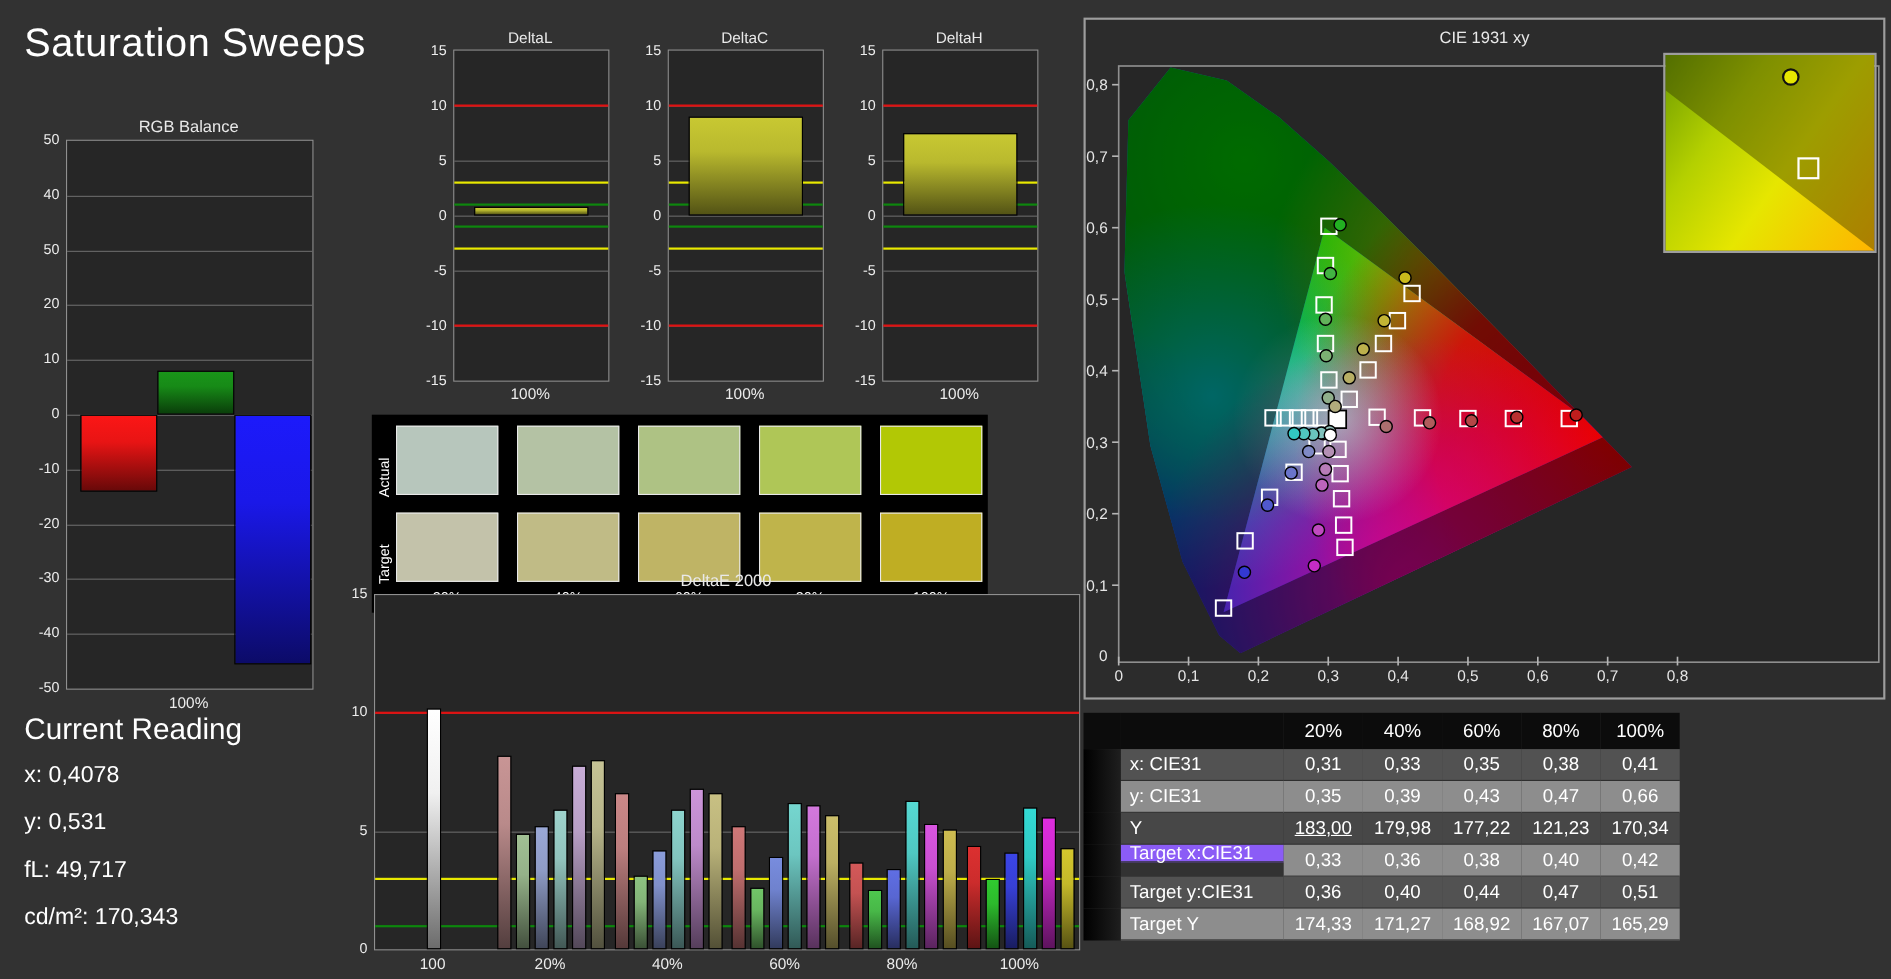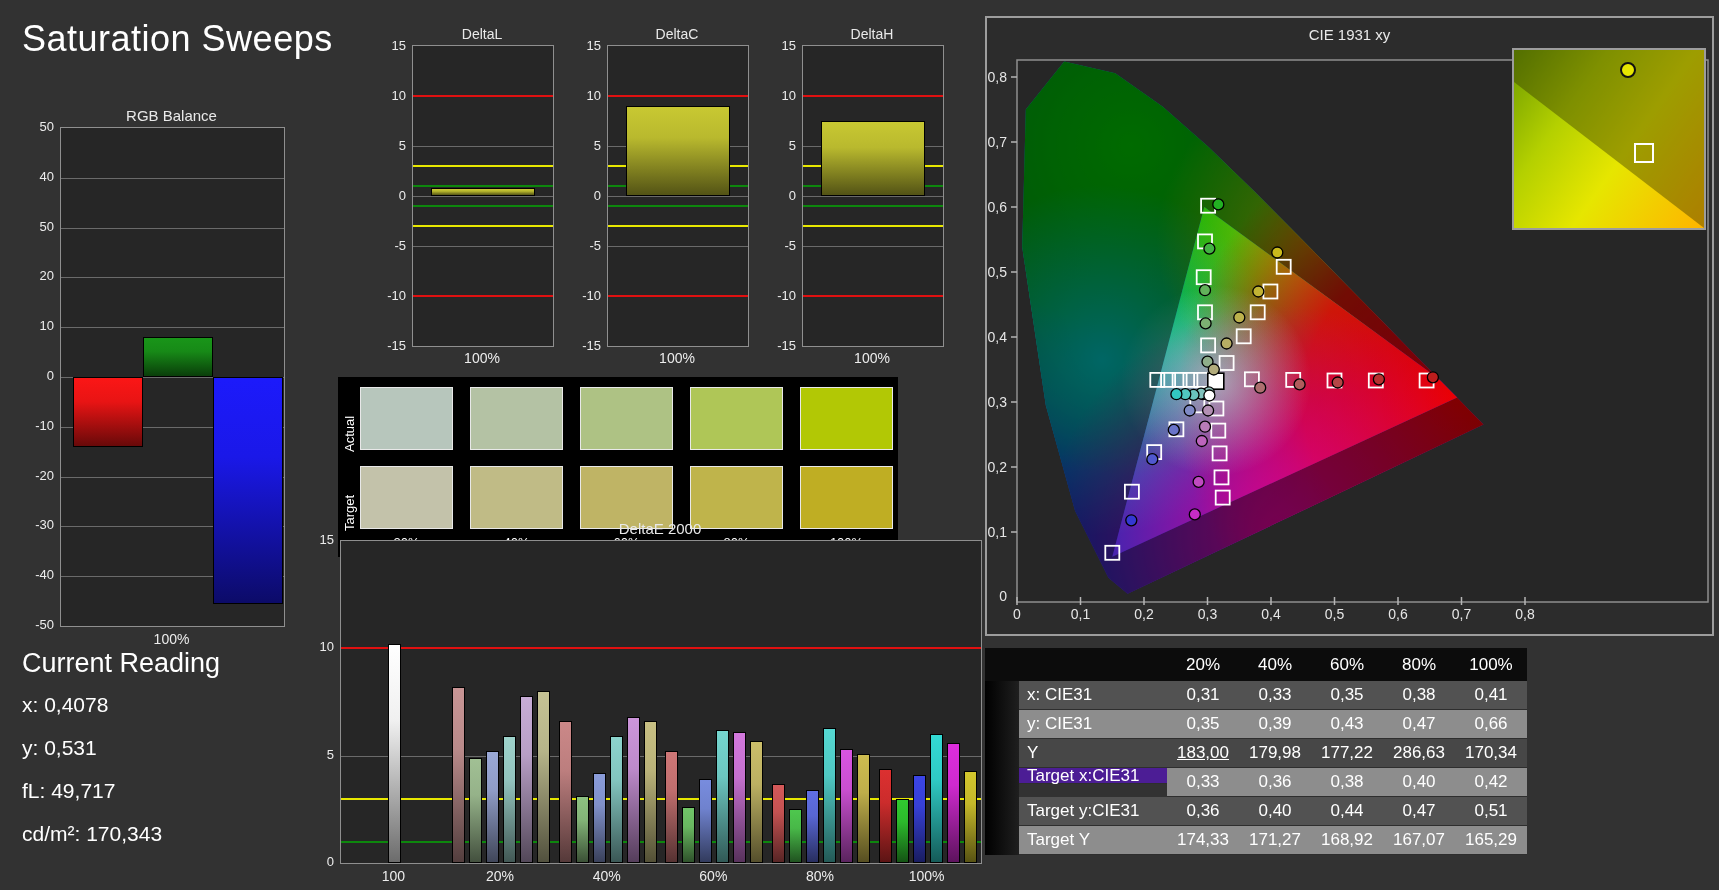--- a/index.html
+++ b/index.html
@@ -419,26 +419,26 @@
         <div class="tbl-cell tbl-num" style="width: 72px; height: 29px; background: rgb(141, 141, 141); border-bottom: 1px solid rgb(46, 46, 46);">0,43</div>
         <div class="tbl-cell tbl-num" style="width: 72px; height: 29px; background: rgb(141, 141, 141); border-bottom: 1px solid rgb(46, 46, 46);">0,47</div>
         <div class="tbl-cell tbl-num" style="width: 72px; height: 29px; background: rgb(141, 141, 141); border-bottom: 1px solid rgb(46, 46, 46);">0,66</div>
       </div>
       <div class="tbl-row">
         <div class="tbl-cell tbl-strip" style="width: 34px; height: 29px;"></div>
         <div class="tbl-cell tbl-label" style="width: 148px; height: 29px; background: rgb(71, 71, 71); border-bottom: 1px solid rgb(46, 46, 46);">Y</div>
         <div class="tbl-cell tbl-num" style="width: 72px; height: 29px; background: rgb(71, 71, 71); border-bottom: 1px solid rgb(46, 46, 46); text-decoration: underline;">183,00</div>
         <div class="tbl-cell tbl-num" style="width: 72px; height: 29px; background: rgb(71, 71, 71); border-bottom: 1px solid rgb(46, 46, 46);">179,98</div>
         <div class="tbl-cell tbl-num" style="width: 72px; height: 29px; background: rgb(71, 71, 71); border-bottom: 1px solid rgb(46, 46, 46);">177,22</div>
-        <div class="tbl-cell tbl-num" style="width: 72px; height: 29px; background: rgb(71, 71, 71); border-bottom: 1px solid rgb(46, 46, 46);">286,63</div>
+        <div class="tbl-cell tbl-num" style="width: 72px; height: 29px; background: rgb(71, 71, 71); border-bottom: 1px solid rgb(46, 46, 46);">121,23</div>
         <div class="tbl-cell tbl-num" style="width: 72px; height: 29px; background: rgb(71, 71, 71); border-bottom: 1px solid rgb(46, 46, 46);">170,34</div>
       </div>
       <div class="tbl-row">
         <div class="tbl-cell tbl-strip" style="width: 34px; height: 29px;"></div>
-        <div class="tbl-cell tbl-label" style="width: 148px; height: 16px; background: #4c1d95; border-bottom: 1px solid rgb(46, 46, 46);">Target x:CIE31</div>
+        <div class="tbl-cell tbl-label" style="width: 148px; height: 16px; background: #8b5cf6; border-bottom: 1px solid rgb(46, 46, 46);">Target x:CIE31</div>
         <div class="tbl-cell tbl-num" style="width: 72px; height: 29px; background: rgb(141, 141, 141); border-bottom: 1px solid rgb(46, 46, 46);">0,33</div>
         <div class="tbl-cell tbl-num" style="width: 72px; height: 29px; background: rgb(141, 141, 141); border-bottom: 1px solid rgb(46, 46, 46);">0,36</div>
         <div class="tbl-cell tbl-num" style="width: 72px; height: 29px; background: rgb(141, 141, 141); border-bottom: 1px solid rgb(46, 46, 46);">0,38</div>
         <div class="tbl-cell tbl-num" style="width: 72px; height: 29px; background: rgb(141, 141, 141); border-bottom: 1px solid rgb(46, 46, 46);">0,40</div>
         <div class="tbl-cell tbl-num" style="width: 72px; height: 29px; background: rgb(141, 141, 141); border-bottom: 1px solid rgb(46, 46, 46);">0,42</div>
       </div>
       <div class="tbl-row">
         <div class="tbl-cell tbl-strip" style="width: 34px; height: 29px;"></div>
         <div class="tbl-cell tbl-label" style="width: 148px; height: 29px; background: rgb(82, 82, 82); border-bottom: 1px solid rgb(46, 46, 46);">Target y:CIE31</div>
         <div class="tbl-cell tbl-num" style="width: 72px; height: 29px; background: rgb(82, 82, 82); border-bottom: 1px solid rgb(46, 46, 46);">0,36</div>

